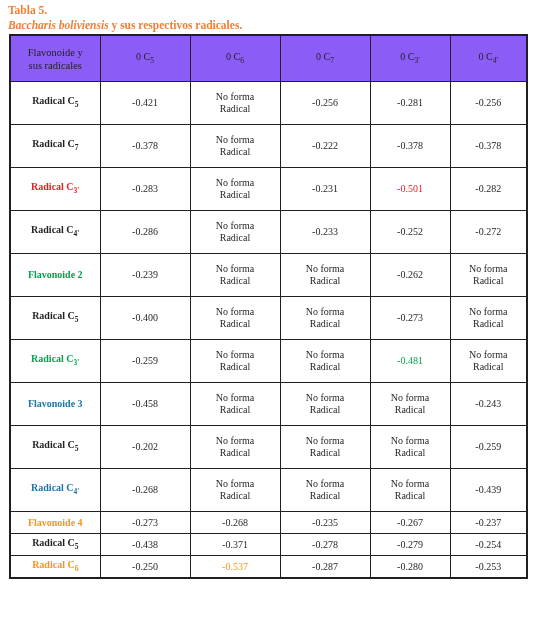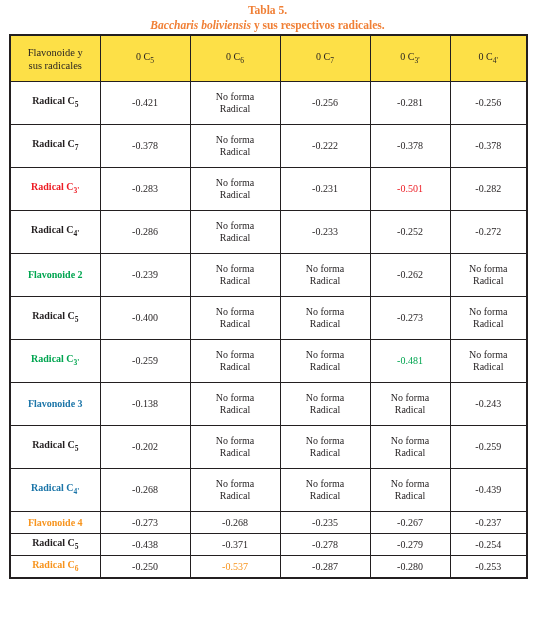--- a/index.html
+++ b/index.html
@@ -19,21 +19,20 @@
     height: 622px;
     box-sizing: border-box;
     display: flex;
     flex-direction: column;
     background: #ffffff;
   }
 
   
   .caption {
     padding: 3px 8px 2px 8px;
-    text-align: center;
     color: #F07F35;
     font-weight: bold;
     font-size: 11.5px;
     line-height: 14.5px;
     font-family: "Liberation Serif", "DejaVu Serif", serif;
   }
   .caption-line { display: block; white-space: nowrap; }
   .caption-italic { font-style: italic; }
 
   
@@ -59,21 +58,21 @@
   }
 
   
   col.c-label { width: 90px; }
   col.c-val   { width: 90px; }
   col.c-val3  { width: 90px; }
   col.c-val4  { width: 80px; }
   col.c-val5  { width: 77px; }
 
   thead th {
-    background: #fde047;
+    background: #8b5cf6;
     height: 45px;
     font-weight: normal;
     font-size: 11px;
     line-height: 13px;
   }
   thead th.hdr-label { font-size: 10.5px; }
 
   .sub { font-size: 7.5px; vertical-align: sub; }
 
   
@@ -176,21 +175,21 @@
           <tr class="tall">
             <td class="label accent-green"><span>Radical C</span><span class="sub">3'</span></td>
             <td class="val">-0.259</td>
             <td class="nfr"><span>No forma</span><br><span>Radical</span></td>
             <td class="nfr"><span>No forma</span><br><span>Radical</span></td>
             <td class="val accent-green hilite">-0.481</td>
             <td class="nfr"><span>No forma</span><br><span>Radical</span></td>
           </tr>
           <tr class="tall">
             <td class="label accent-blue"><span>Flavonoide 3</span></td>
-            <td class="val">-0.138</td>
+            <td class="val">-0.458</td>
             <td class="nfr"><span>No forma</span><br><span>Radical</span></td>
             <td class="nfr"><span>No forma</span><br><span>Radical</span></td>
             <td class="nfr"><span>No forma</span><br><span>Radical</span></td>
             <td class="val">-0.243</td>
           </tr>
           <tr class="tall">
             <td class="label"><span>Radical C</span><span class="sub">5</span></td>
             <td class="val">-0.202</td>
             <td class="nfr"><span>No forma</span><br><span>Radical</span></td>
             <td class="nfr"><span>No forma</span><br><span>Radical</span></td>

